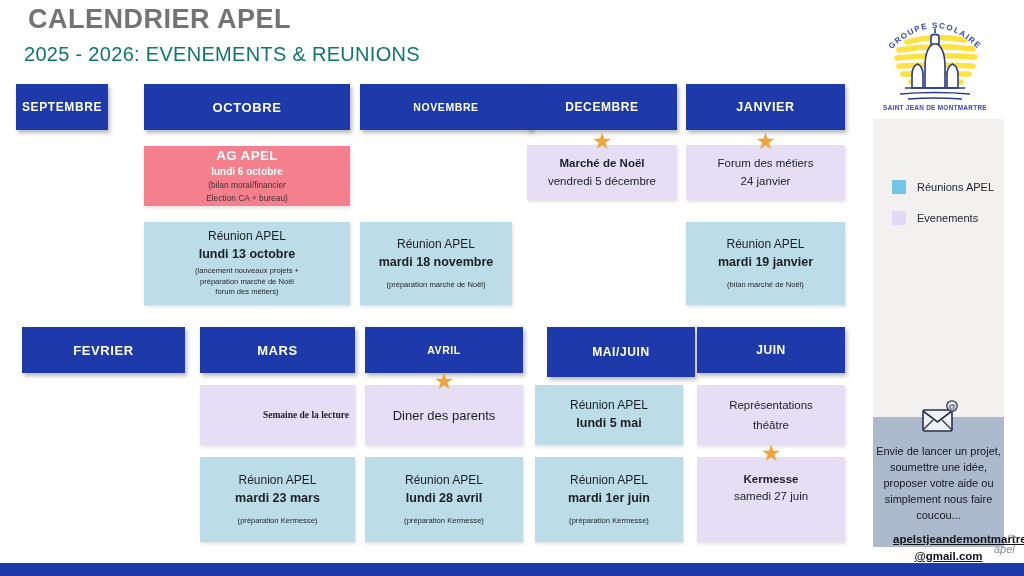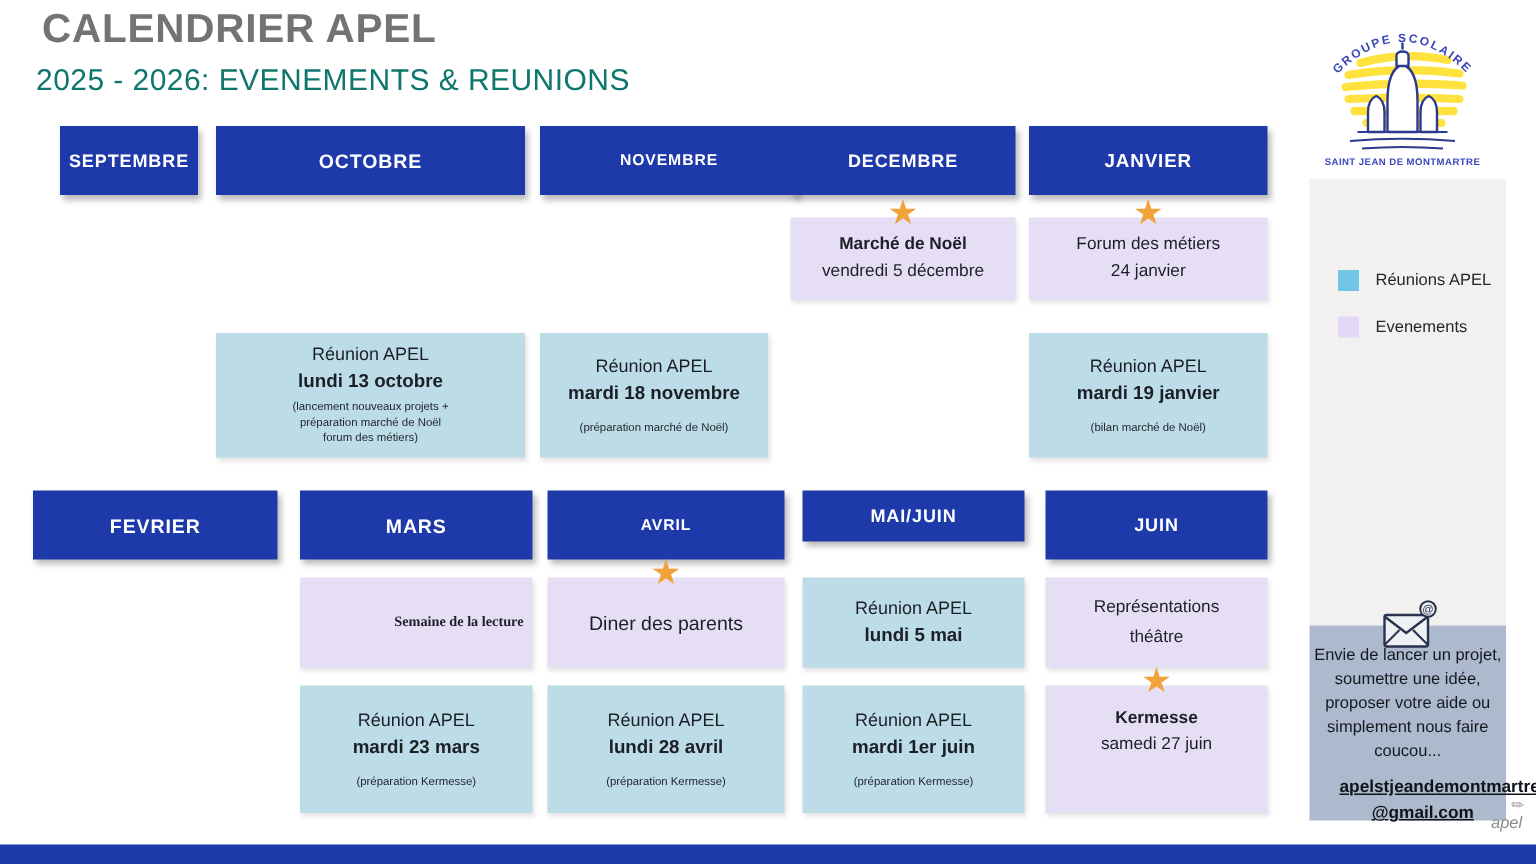--- a/index.html
+++ b/index.html
@@ -89,26 +89,32 @@
         <path d="M17,92 Q52,89 87,92"></path>
         <path d="M25,97 Q52,95 79,97"></path>
       </g>
       <text font-size="8" font-weight="bold" fill="#3a47bb" letter-spacing="1.4">
         <textPath href="#arcpath" startOffset="50%" text-anchor="middle">GROUPE SCOLAIRE</textPath>
       </text>
       <text x="52" y="108" text-anchor="middle" font-size="6.4" font-weight="bold" fill="#3a47bb" letter-spacing="0.3">SAINT JEAN DE MONTMARTRE</text>
     </svg>
   </div>
 
-  <div class="abs month" style="left:40px;top:84px;width:92px;height:46px;font-size:12px">SEPTEMBRE</div>
+  <div class="abs month" style="left:16px;top:84px;width:92px;height:46px;font-size:12px">SEPTEMBRE</div>
   <div class="abs month" style="left:144px;top:84px;width:206px;height:46px;font-size:13px">OCTOBRE</div>
   <div class="abs month" style="left:360px;top:84px;width:172px;height:46px;font-size:10.5px">NOVEMBRE</div>
   <div class="abs month" style="left:527px;top:84px;width:150px;height:46px;font-size:12px">DECEMBRE</div>
   <div class="abs month" style="left:686px;top:84px;width:159px;height:46px;font-size:12.5px">JANVIER</div>
 
+  <div class="abs card pink" style="left:144px;top:146px;width:206px;height:60px">
+    <div class="ag-title">AG APEL</div>
+    <div class="ag-date">lundi 6 octobre</div>
+    <div class="ag-note first">(bilan moral/financier</div>
+    <div class="ag-note">Election CA + bureau)</div>
+  </div>
 
   <div class="abs card lav" style="left:527px;top:145px;width:150px;height:55px">
     <span class="star">★</span>
     <div class="evt-t">Marché de Noël</div>
     <div class="evt-d">vendredi 5 décembre</div>
   </div>
 
   <div class="abs card lav" style="left:686px;top:145px;width:159px;height:55px">
     <span class="star">★</span>
     <div class="evt-d">Forum des métiers</div>
@@ -131,21 +137,21 @@
 
   <div class="abs card blue" style="left:686px;top:222px;width:159px;height:83px">
     <div class="t">Réunion APEL</div>
     <div class="d">mardi 19 janvier</div>
     <div class="n gap">(bilan marché de Noël)</div>
   </div>
 
   <div class="abs month" style="left:22px;top:327px;width:163px;height:46px;font-size:13px">FEVRIER</div>
   <div class="abs month" style="left:200px;top:327px;width:155px;height:46px;font-size:13px">MARS</div>
   <div class="abs month" style="left:365px;top:327px;width:158px;height:46px;font-size:10.5px">AVRIL</div>
-  <div class="abs month" style="left:535px;top:327px;width:148px;height:34px;font-size:12px">MAI/JUIN</div>
+  <div class="abs month" style="left:547px;top:327px;width:148px;height:50px;font-size:12px">MAI/JUIN</div>
   <div class="abs month" style="left:697px;top:327px;width:148px;height:46px;font-size:12px">JUIN</div>
 
   <div class="abs card lav lecture" style="left:200px;top:385px;width:155px;height:60px">
     <div>Semaine de la lecture</div>
   </div>
 
   <div class="abs card lav" style="left:365px;top:385px;width:158px;height:60px">
     <span class="star">★</span>
     <div style="font-size:13px">Diner des parents</div>
   </div>
@@ -192,21 +198,21 @@
   </div>
 
   <div class="abs contact" style="left:873px;top:417px;width:131px;height:130px">
     <svg class="envelope" width="42" height="36" viewBox="0 0 42 36">
       <rect x="5" y="11" width="29" height="21" rx="1.5" fill="#eef0f4" stroke="#28324e" stroke-width="1.6"></rect>
       <path d="M5,12 L19.5,23 L34,12" fill="none" stroke="#28324e" stroke-width="1.6"></path>
       <path d="M5,31 L15,21 M34,31 L24,21" fill="none" stroke="#28324e" stroke-width="1.4"></path>
       <circle cx="34" cy="7" r="5.2" fill="#eef0f4" stroke="#28324e" stroke-width="1.3"></circle>
       <text x="34" y="9.6" text-anchor="middle" font-size="7.5" fill="#28324e">@</text>
     </svg>
-    <div style="">Envie de lancer un projet,</div>
+    <div style="margin-top:14px">Envie de lancer un projet,</div>
     <div>soumettre une idée,</div>
     <div>proposer votre aide ou</div>
     <div>simplement nous faire</div>
     <div>coucou...</div>
     <div class="c-email first">apelstjeandemontmartre</div>
     <div class="c-email">@gmail.com</div>
   </div>
 
   <div class="sig-pencil">✎</div>
   <div class="sig-text">apel</div>

